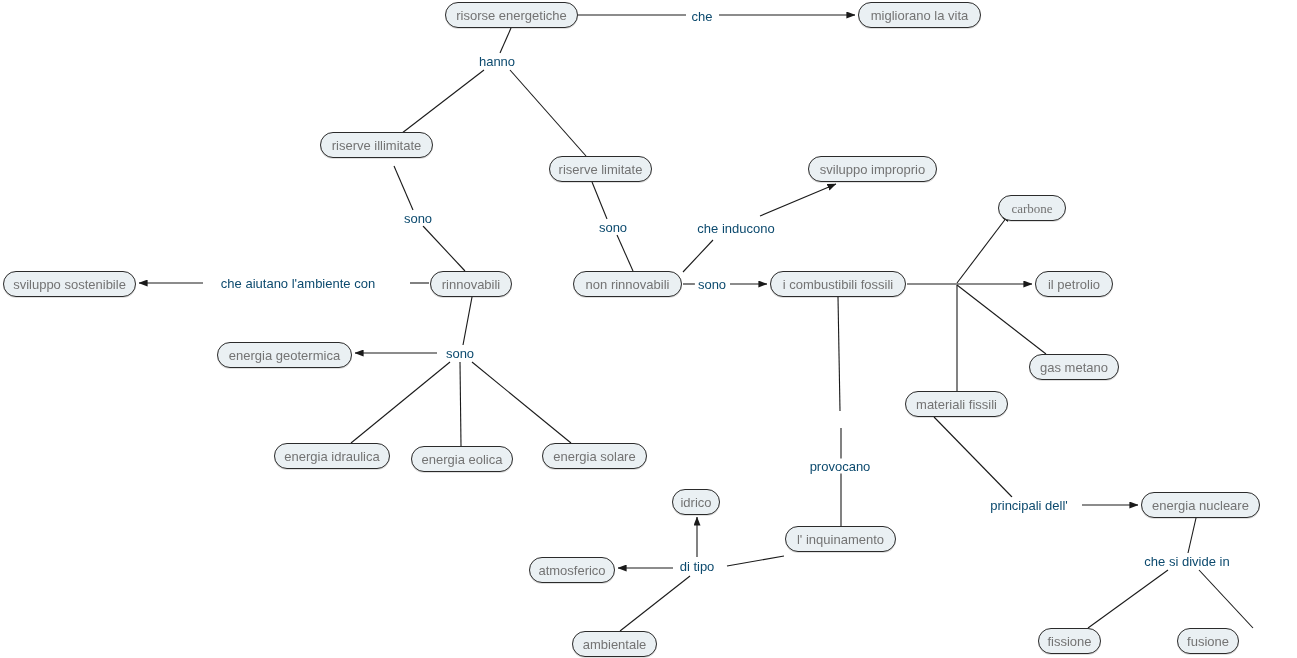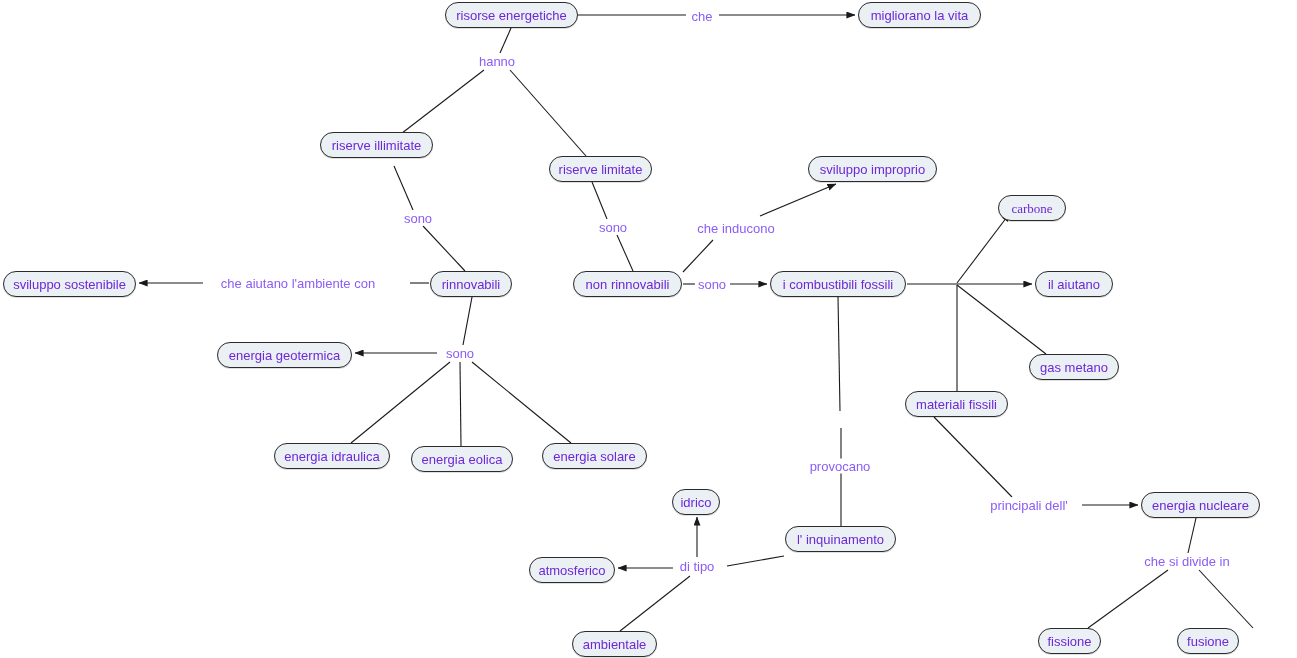--- a/index.html
+++ b/index.html
@@ -20,36 +20,36 @@
     width:1297px;
     height:658px;
     pointer-events:none;
   }
   .node{
     position:absolute;
     box-sizing:border-box;
     background:#eaf0f3;
     border:1px solid #2b2b2b;
     border-radius:13px;
-    color:#6d28d9;
+    color:#737373;
     font-size:13px;
     line-height:1;
     display:flex;
     align-items:center;
     justify-content:center;
     white-space:nowrap;
     padding:0 10px;
     height:26px;
     box-shadow:0 1px 0 rgba(0,0,0,0.12);
   }
   .link-label{
     position:absolute;
     box-sizing:border-box;
     background:#ffffff;
-    color:#8b5cf6;
+    color:#0c4a6e;
     font-size:13px;
     line-height:1;
     white-space:nowrap;
     transform:translate(-50%,-50%);
     padding:1px 3px;
     display:flex;
     align-items:center;
     justify-content:center;
   }
 </style>
@@ -106,21 +106,21 @@
       <div class="node" style="left: 445px; top: 2px; width: 133px;">risorse energetiche</div>
       <div class="node" style="left: 858px; top: 2px; width: 123px;">migliorano la vita</div>
       <div class="node" style="left: 320px; top: 132px; width: 113px;">riserve illimitate</div>
       <div class="node" style="left: 549px; top: 156px; width: 103px;">riserve limitate</div>
       <div class="node" style="left: 808px; top: 156px; width: 129px;">sviluppo improprio</div>
       <div class="node" style="left: 998px; top: 195px; width: 68px; font-family: Liberation Serif, serif;">carbone</div>
       <div class="node" style="left: 3px; top: 271px; width: 133px;">sviluppo sostenibile</div>
       <div class="node" style="left: 430px; top: 271px; width: 82px;">rinnovabili</div>
       <div class="node" style="left: 573px; top: 271px; width: 109px;">non rinnovabili</div>
       <div class="node" style="left: 770px; top: 271px; width: 136px;">i combustibili fossili</div>
-      <div class="node" style="left: 1035px; top: 271px; width: 78px;">il aiutano</div>
+      <div class="node" style="left: 1035px; top: 271px; width: 78px;">il petrolio</div>
       <div class="node" style="left: 217px; top: 342px; width: 135px;">energia geotermica</div>
       <div class="node" style="left: 1029px; top: 354px; width: 90px;">gas metano</div>
       <div class="node" style="left: 905px; top: 391px; width: 103px;">materiali fissili</div>
       <div class="node" style="left: 274px; top: 443px; width: 116px;">energia idraulica</div>
       <div class="node" style="left: 411px; top: 446px; width: 102px;">energia eolica</div>
       <div class="node" style="left: 542px; top: 443px; width: 105px;">energia solare</div>
       <div class="node" style="left: 672px; top: 489px; width: 48px;">idrico</div>
       <div class="node" style="left: 1141px; top: 492px; width: 119px;">energia nucleare</div>
       <div class="node" style="left: 785px; top: 526px; width: 111px;">l' inquinamento</div>
       <div class="node" style="left: 529px; top: 557px; width: 86px;">atmosferico</div>

